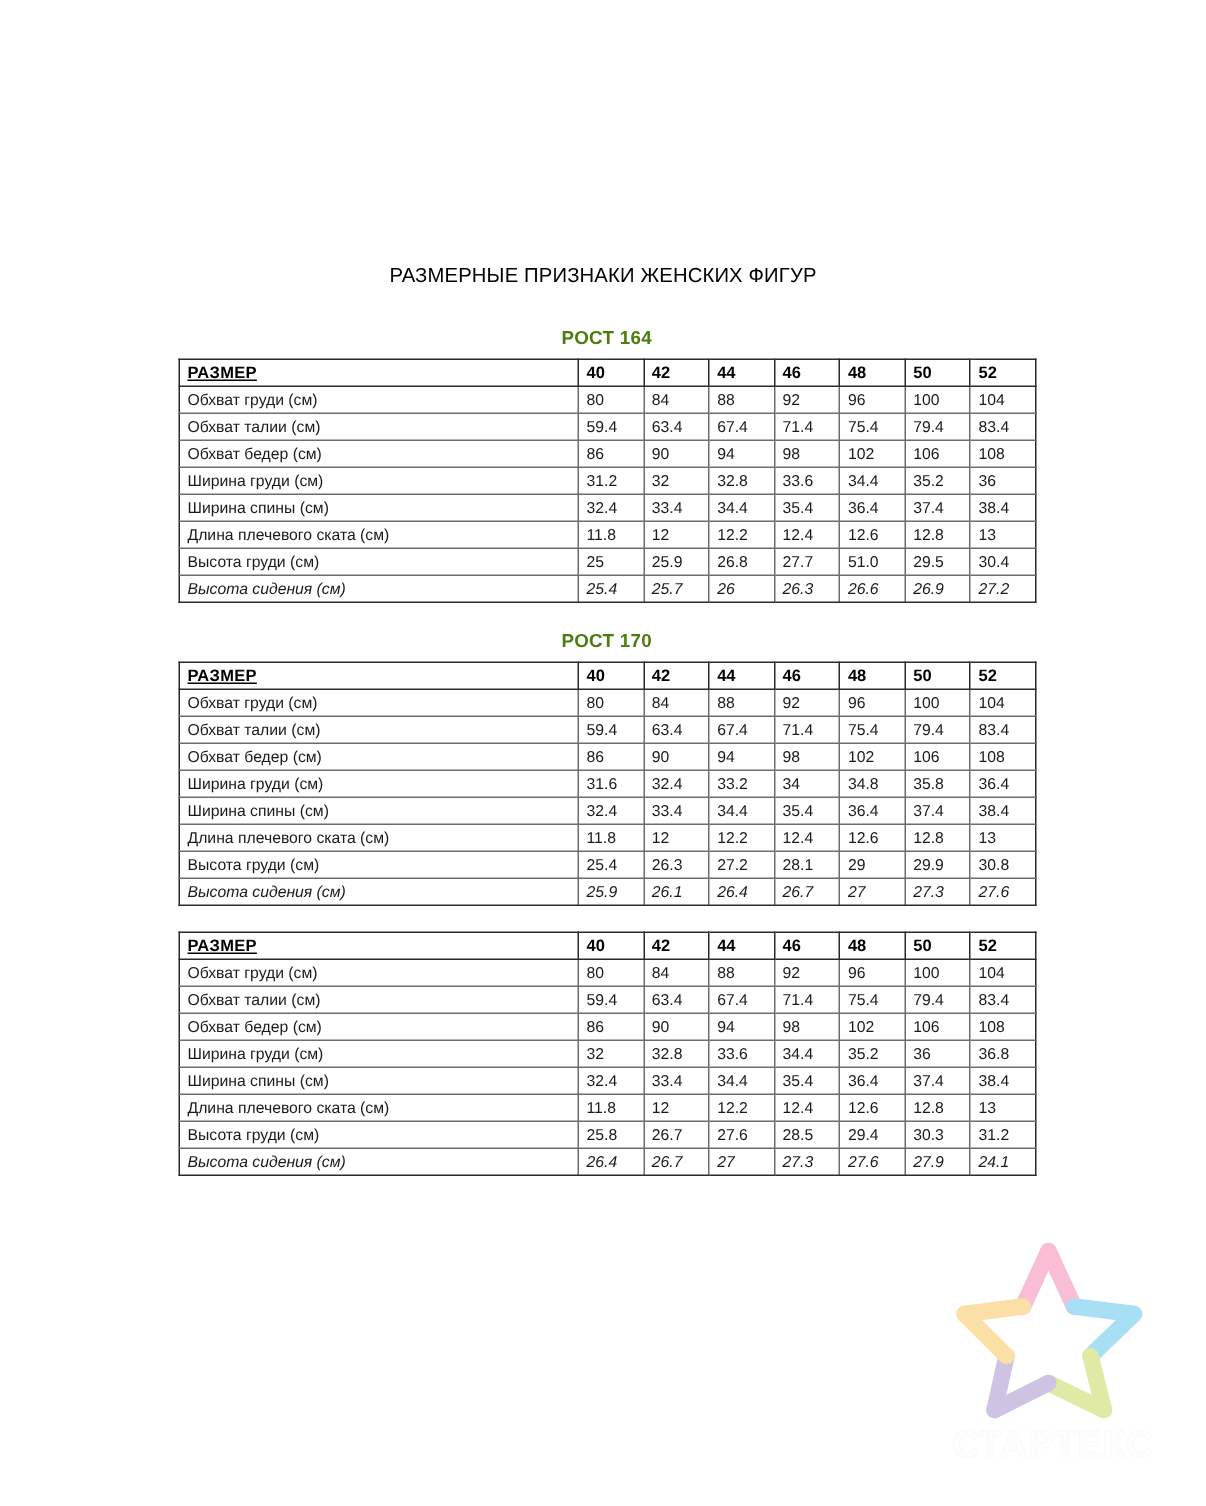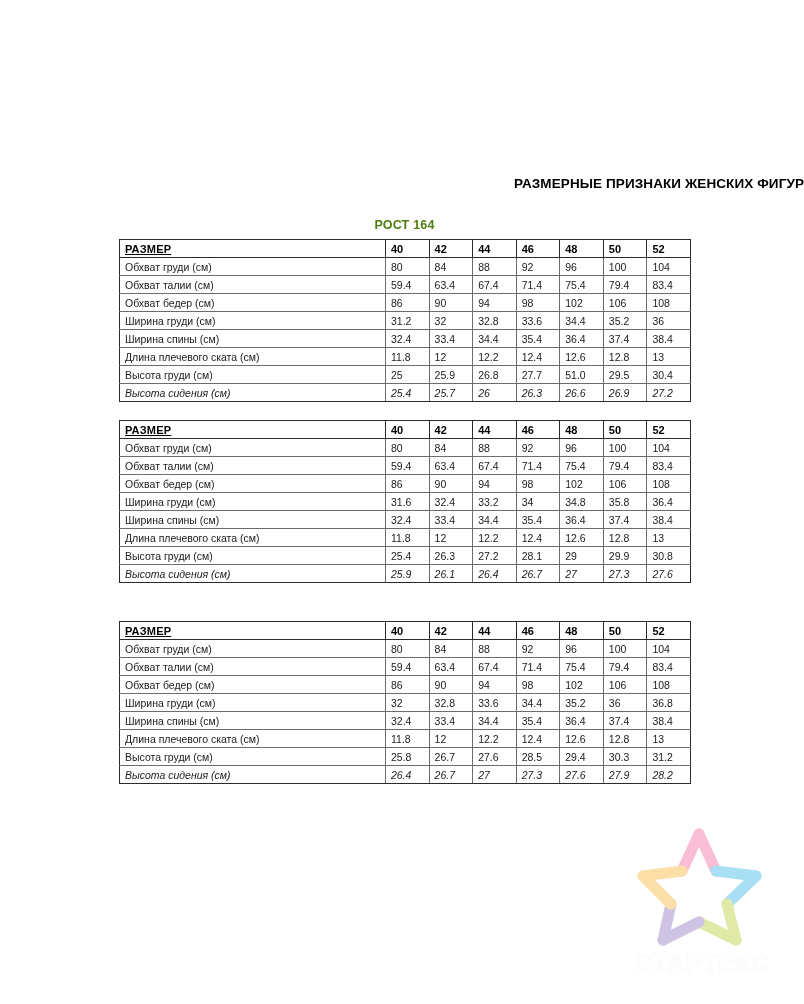--- a/index.html
+++ b/index.html
@@ -22,23 +22,23 @@
     width: 804px;
     height: 1004px;
   }
 
   
   .doc-title {
     position: absolute;
     top: 176px;
     left: 0;
     width: 804px;
-    text-align: right;
+    text-align: center;
     font-size: 13.5px;
-    font-weight: bold;
+    font-weight: normal;
     letter-spacing: 0.1px;
     color: #000000;
     line-height: 16px;
   }
 
   
   .table-block {
     position: absolute;
     left: 119px;
     width: 571px;
@@ -249,20 +249,21 @@
             <td class="cell-val">26.3</td>
             <td class="cell-val">26.6</td>
             <td class="cell-val">26.9</td>
             <td class="cell-val">27.2</td>
           </tr>
         </tbody>
     </table>
   </div>
 
   <div class="table-block b2">
+    <div class="block-title">РОСТ 170</div>
     <table class="size-table">
       <colgroup>
         <col class="c-label">
           <col class="c-val">
           <col class="c-val">
           <col class="c-val">
         <col class="c-val">
           <col class="c-val">
           <col class="c-val">
           <col class="c-val">
@@ -460,21 +461,21 @@
             <td class="cell-val">31.2</td>
           </tr>
           <tr>
             <td class="cell-label">Высота сидения (см)</td>
             <td class="cell-val">26.4</td>
             <td class="cell-val">26.7</td>
             <td class="cell-val">27</td>
             <td class="cell-val">27.3</td>
             <td class="cell-val">27.6</td>
             <td class="cell-val">27.9</td>
-            <td class="cell-val">28.2</td>
+            <td class="cell-val">24.1</td>
           </tr>
         </tbody>
     </table>
   </div>
 
   <div class="watermark">
     <div class="star-wrap">
       <svg viewBox="0 0 130 122" xmlns="http://www.w3.org/2000/svg" aria-hidden="true">
         <g fill="none" stroke-width="11" stroke-linejoin="round" stroke-linecap="round">
           <path d="M65 8 L82 45" stroke="#f9bdd6"></path>

